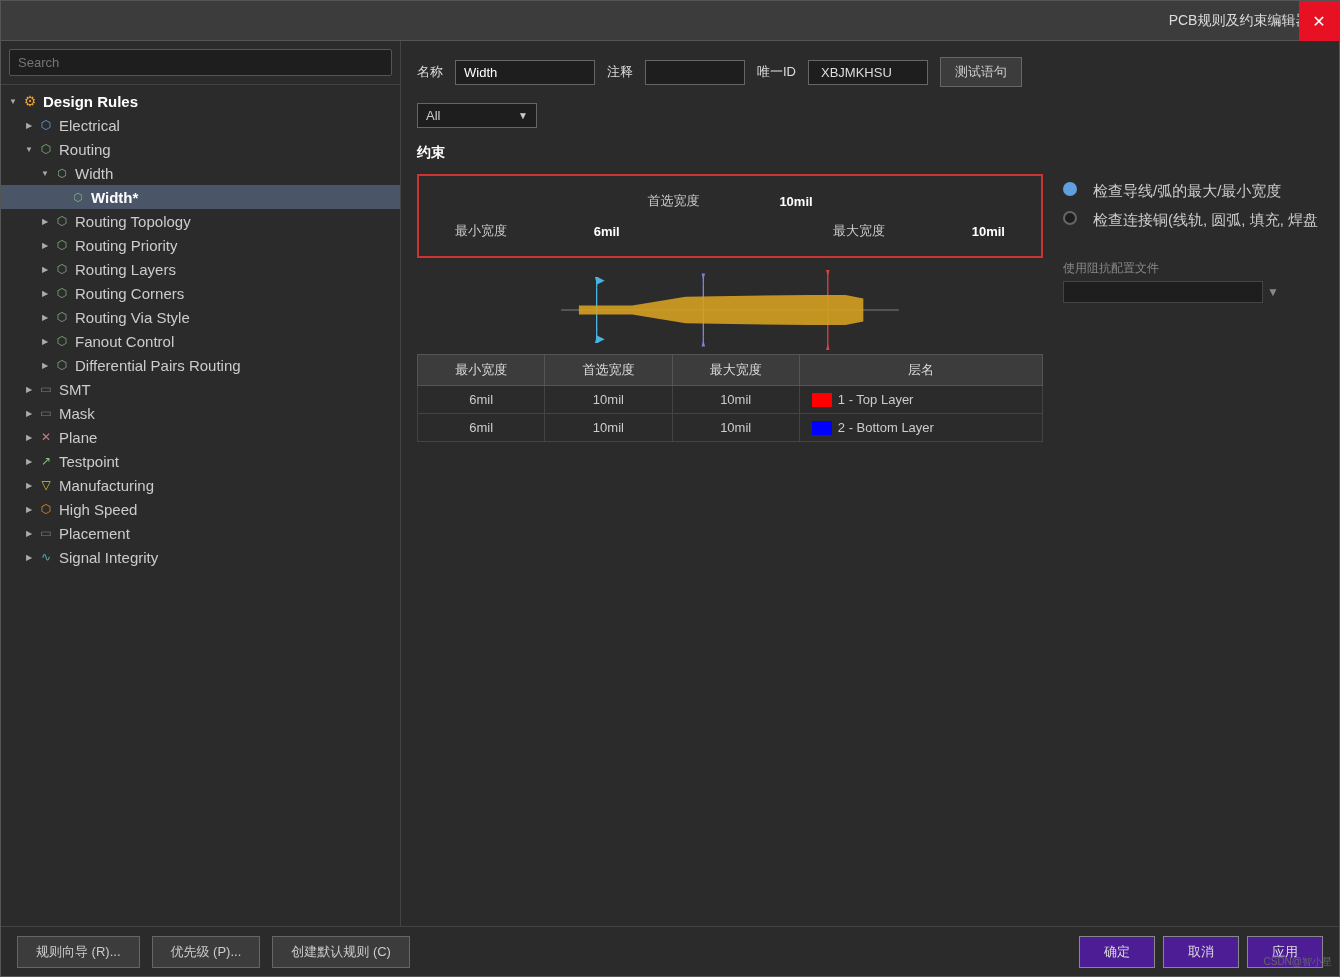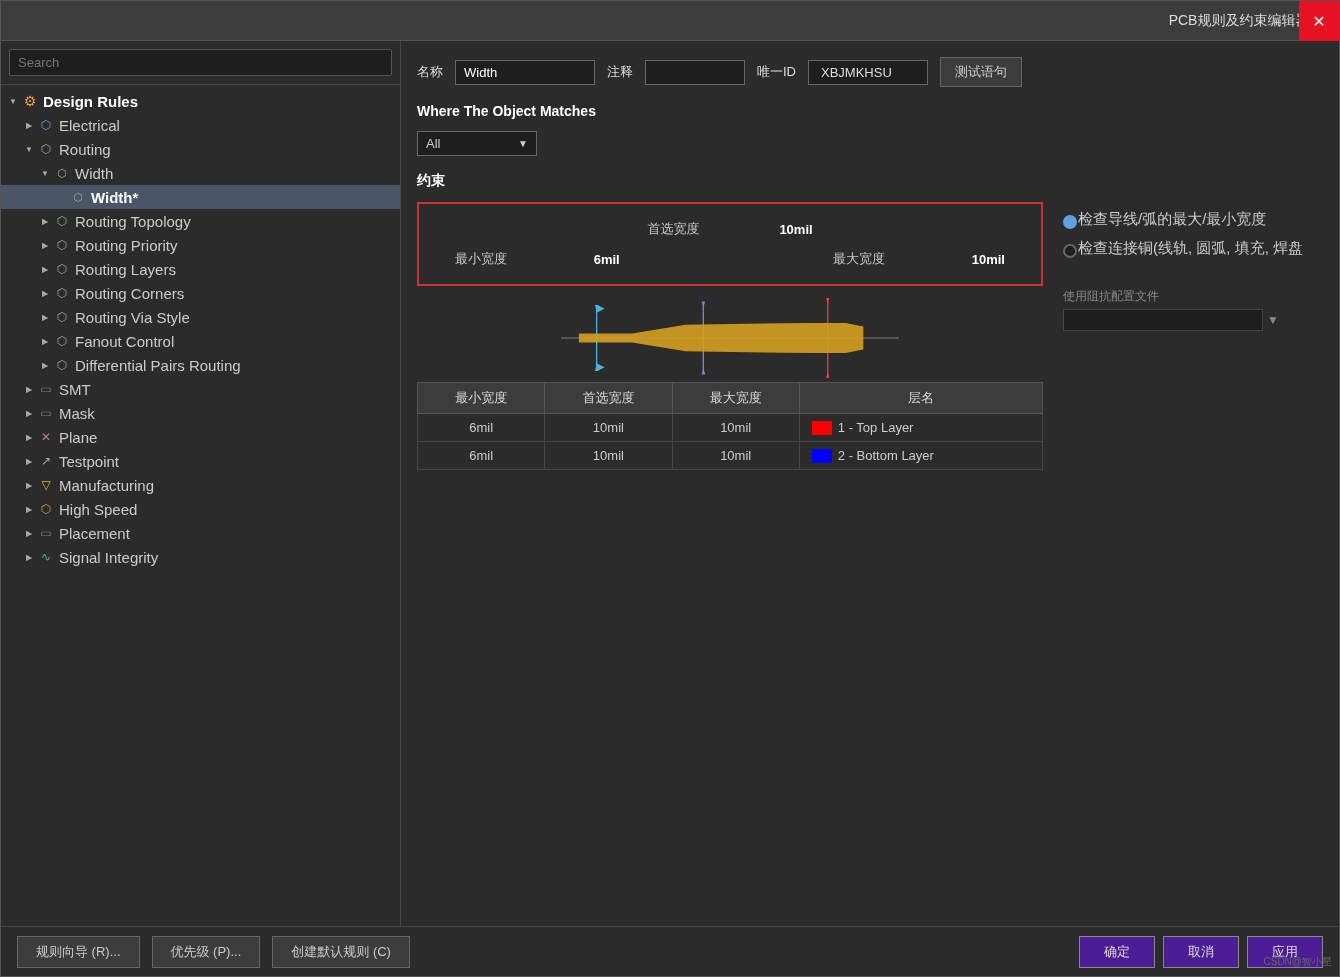--- a/index.html
+++ b/index.html
@@ -66,21 +66,21 @@
 
     
     .constraint-section { margin-bottom: 16px; }
     .constraint-box { border: 2px solid #cc3333; padding: 16px; margin-bottom: 12px; display: flex; flex-direction: column; gap: 12px; position: relative; }
     .constraint-label { color: #ccc; font-size: 13px; }
     .constraint-value { color: #fff; font-size: 13px; font-weight: bold; }
 
     
     .track-viz { position: relative; height: 80px; margin: 4px 0; }
     .track-svg { width: 100%; height: 80px; }
-    .radio-row { display: flex; align-items: flex-end; gap: 1px; }
+    .radio-row { display: flex; align-items: flex-start; gap: 16px; }
     .radio-circle { width: 14px; height: 14px; border-radius: 50%; border: 2px solid #666; background: #1e1e1e; flex-shrink: 0; }
     .radio-circle.selected { border-color: #60a0e0; background: #60a0e0; }
     .impedance-label { color: #888; font-size: 12px; margin-top: 4px; }
     .impedance-dropdown { background: #1e1e1e; border: 1px solid #444; color: #888; padding: 3px 6px; font-size: 12px; width: 200px; }
 
     
     .width-table { width: 100%; border-collapse: collapse; }
     .width-table th { background: #3c3c3c; color: #ddd; padding: 6px 12px; text-align: center; font-size: 13px; border: 1px solid #555; font-weight: normal; }
     .width-table td { background: #2b2b2b; color: #ccc; padding: 6px 12px; text-align: center; font-size: 13px; border: 1px solid #444; }
     .layer-cell { display: flex; align-items: center; justify-content: flex-start; }
@@ -250,21 +250,20 @@
         <span class="header-label">名称</span>
         <input class="header-input" type="text" value="Width" style="">
         <span class="header-label">注释</span>
         <input class="header-input-wide" type="text" style="">
         <span class="header-label">唯一ID</span>
         <input class="header-id" type="text" value="XBJMKHSU" style="">
         <button class="btn-test">测试语句</button>
       </div>
 
       <div class="where-section">
-        <div class="section-title">Where The Object Matches</div>
         <div class="dropdown-row">
           <div class="dropdown">
             <span>All</span>
             <span class="dropdown-arrow">▼</span>
           </div>
         </div>
       </div>
 
       <div class="constraint-section">
         <div class="section-title">约束</div>

